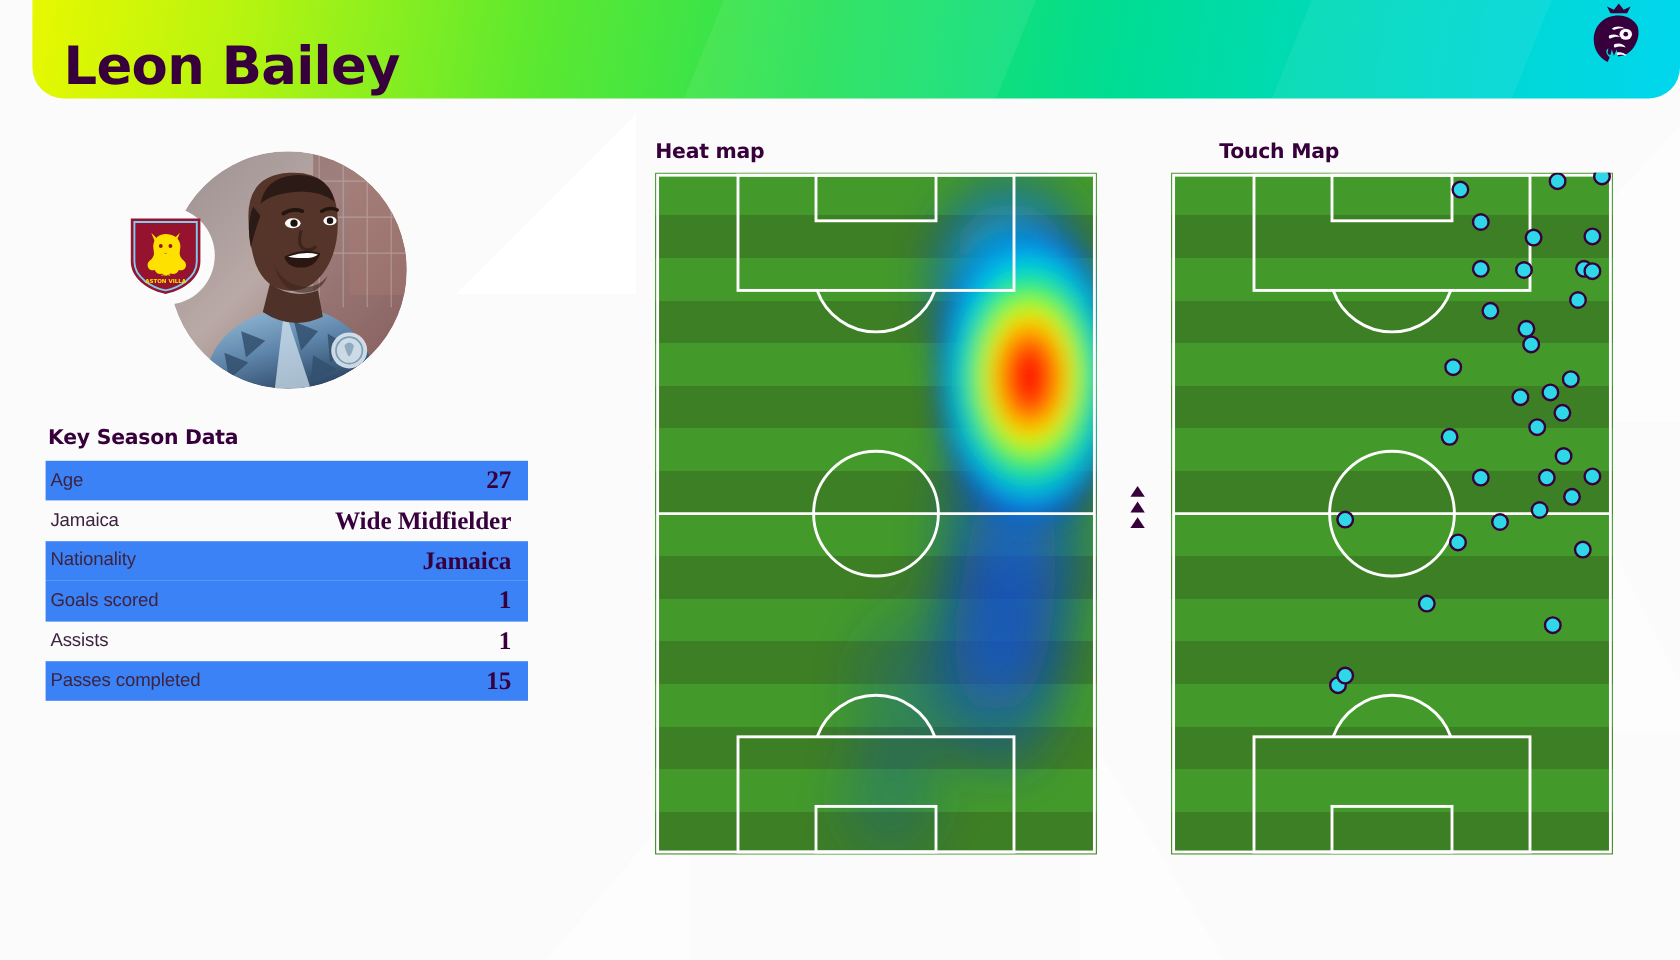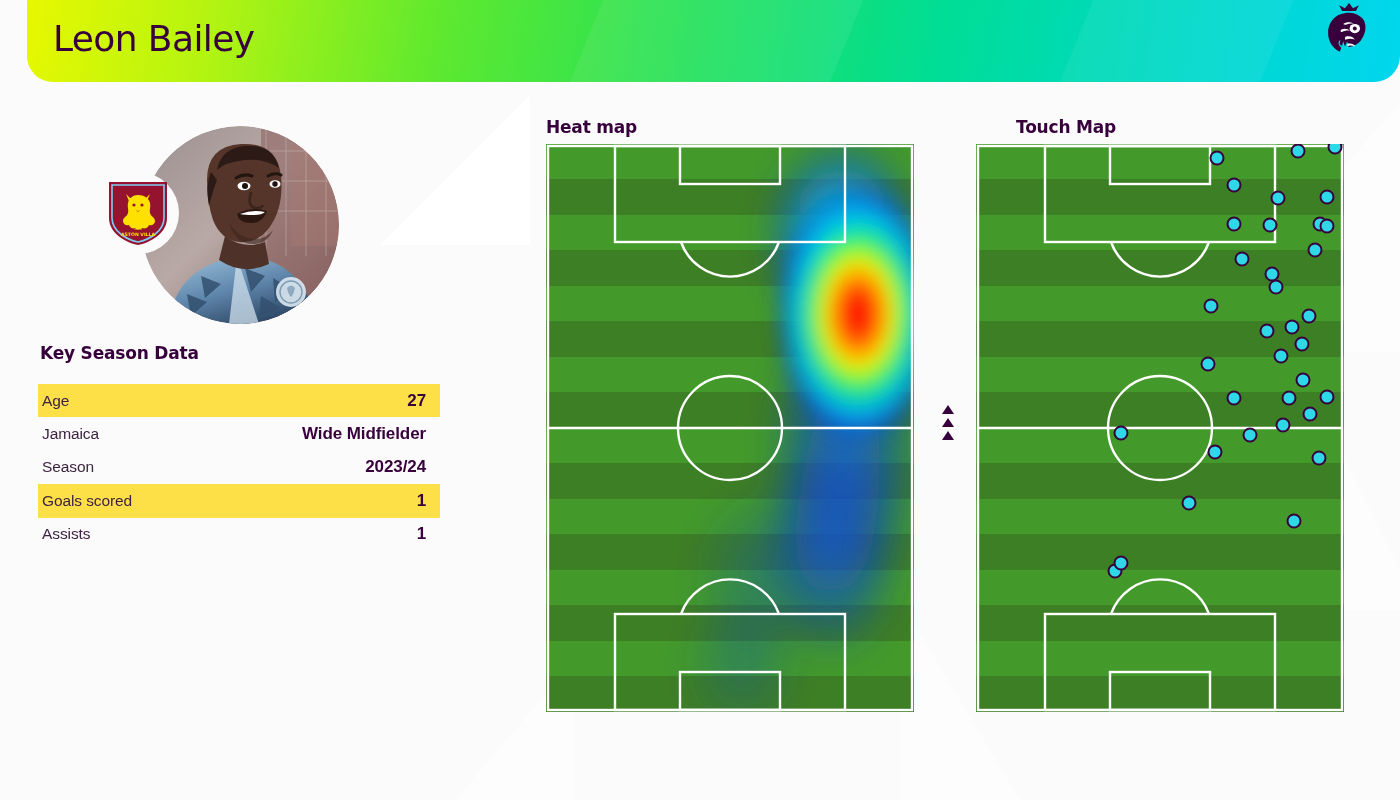--- a/index.html
+++ b/index.html
@@ -30,52 +30,52 @@
     border-radius: 0 0 26px 26px;
     background: linear-gradient(100deg,#e8f800 0%,#b6f410 13%,#5fe92e 30%,
                                 #26e159 48%,#00dd94 66%,#00d9c4 82%,#00d6ee 100%);
     overflow: hidden;
   }
   #banner .sheen { position:absolute; top:-10px; left:560px; width:260px; height:120px;
     background:rgba(255,255,255,.07); transform:skewX(-22deg); }
   #banner .sheen2 { position:absolute; top:-10px; left:1050px; width:200px; height:120px;
     background:rgba(255,255,255,.06); transform:skewX(-22deg); }
   #player-name {
-    position: absolute; left: 26px; top: 28px;
-    font-size: 36px; font-weight: 400; letter-spacing: -.6px;
+    position: absolute; left: 26px; top: 40px;
+    font-size: 44px; font-weight: 700; letter-spacing: -.6px;
     color: #37003c; font-family: "DejaVu Sans", sans-serif;
   }
   #perf-block { position:absolute; right: 86px; top: 24px; text-align: right; color:#37003c; }
   #perf-title { font-size: 17px; font-weight: 700; letter-spacing:-.2px; line-height:1.35; }
   #perf-sub   { font-size: 17px; font-weight: 400; letter-spacing:-.2px; line-height:1.35; }
   #pl-logo { position:absolute; right: 22px; top: 13px; width: 58px; height: 58px; }
 
   
   #photo-wrap { position:absolute; left:141px; top:126px; width:198px; height:198px; }
   #photo { position:absolute; inset:0; border-radius:50%; overflow:hidden; }
   #badge-wrap {
     position:absolute; left:-44px; top:46px; width:82px; height:82px;
     border-radius:50%; background:#fbfbfb; display:flex;
     align-items:center; justify-content:center;
   }
   #badge { width:62px; height:66px; }
 
   
   #stats-title {
-    position:absolute; left:40px; top:343px;
+    position:absolute; left:40px; top:355px;
     font-size:17px; font-weight:700; color:#37003c;
     font-family:"DejaVu Sans", sans-serif; letter-spacing:-.2px;
   }
   #stats-table { position:absolute; left:38px; top:384px; width:402px; }
   .srow { display:flex; align-items:center; justify-content:space-between;
           height:33.4px; padding:0 14px 0 4px; }
-  .srow.alt { background:#fde047; }
+  .srow.alt { background:#3b82f6; }
   .slabel { font-size:15.5px; color:#3d2340; font-weight:400; letter-spacing:-.1px; }
-  .svalue { font-size:17px; color:#37003c; font-weight:700; letter-spacing:-.1px;
-            font-family:Liberation Sans, sans-serif; }
+  .svalue { font-size:21px; color:#37003c; font-weight:700; letter-spacing:-.1px;
+            font-family:Liberation Serif, serif; }
 
   
   .sec-title { position:absolute; font-size:17px; font-weight:700; color:#37003c;
                font-family:"DejaVu Sans", sans-serif; letter-spacing:-.2px; }
   #heat-title  { left:546px;  top:117px; }
   #touch-title { left:1016px;  top:117px; }
 
   .pitch { position:absolute; top:144px; width:368px; height:568px;
            overflow:hidden; background:#439a2a; }
   #heat-pitch  { left:546px; }
@@ -230,31 +230,35 @@
   <div id="stats-title">Key Season Data</div>
   <div id="stats-table">
       <div class="srow alt">
         <span class="slabel">Age</span>
         <span class="svalue">27</span>
       </div>
       <div class="srow">
         <span class="slabel">Jamaica</span>
         <span class="svalue">Wide Midfielder</span>
       </div>
-      <div class="srow">
-        <span class="slabel">Season</span>
-        <span class="svalue">2023/24</span>
+      <div class="srow alt">
+        <span class="slabel">Nationality</span>
+        <span class="svalue">Jamaica</span>
       </div>
       <div class="srow alt">
         <span class="slabel">Goals scored</span>
         <span class="svalue">1</span>
       </div>
       <div class="srow">
         <span class="slabel">Assists</span>
         <span class="svalue">1</span>
+      </div>
+      <div class="srow alt">
+        <span class="slabel">Passes completed</span>
+        <span class="svalue">15</span>
       </div>
     </div>
 
   <div class="sec-title" id="heat-title">Heat map</div>
 
   <div class="pitch" id="heat-pitch">
     <div class="stripes"></div>
 
     <svg id="heat-layer" viewBox="0 0 368 568" preserveAspectRatio="none">
       <defs>

